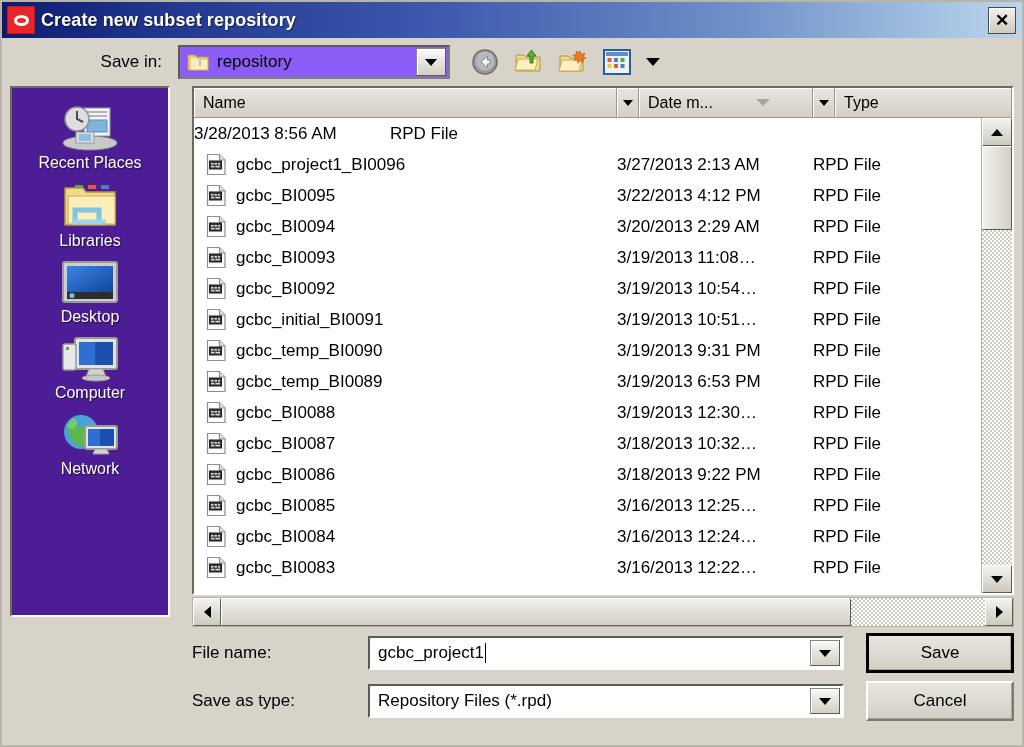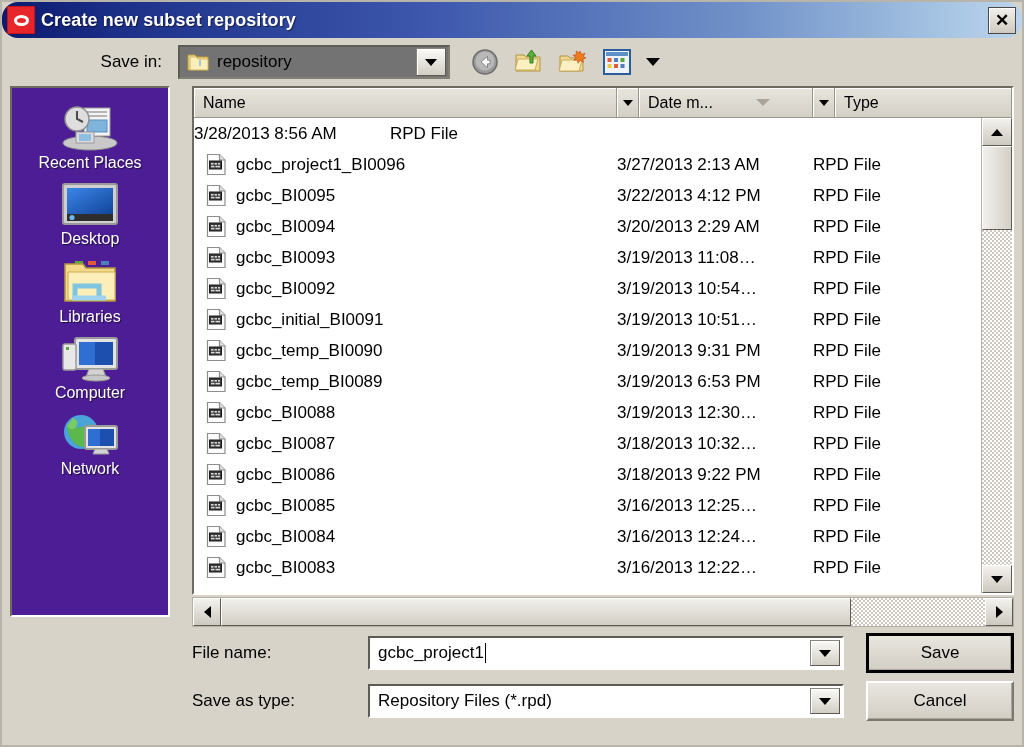--- a/index.html
+++ b/index.html
@@ -13,21 +13,21 @@
     position:absolute;left:0;top:0;width:1024px;height:747px;
     background:#d7d3c9;
     border:2px solid #b8b4aa;
     box-sizing:border-box;
     display:flex;flex-direction:column;
   }
   
   .titlebar{
     height:36px;flex:0 0 36px;
     background:linear-gradient(to right,#0b1a6e 0%,#20348c 14%,#3d58ad 42%,#6f90c8 72%,#a8c6e4 93%,#bcd4ec 100%);
-    display:flex;align-items:center;position:relative;border-radius:16px;
+    display:flex;align-items:center;position:relative;
   }
   .title-icon{
     width:26px;height:26px;margin-left:5px;margin-right:6px;
     background:#e8262a;border:1px solid #c2161a;
     display:flex;align-items:center;justify-content:center;flex:0 0 26px;
   }
   .title-icon .ring{
     width:15px;height:11px;border:3px solid #ffffff;border-radius:50%;
     box-sizing:border-box;
   }
@@ -48,21 +48,21 @@
   
   .savein-row{
     height:48px;flex:0 0 48px;display:flex;align-items:center;
     padding:0 8px;
   }
   .savein-label{
     font-size:17px;color:#000;width:168px;text-align:right;
     padding-right:16px;box-sizing:border-box;
   }
   .combo{
-    height:34px;background:#737373;
+    height:34px;background:#8b5cf6;
     border:2px solid #7f7f76;border-top-color:#5c5c55;border-left-color:#5c5c55;
     display:flex;align-items:center;box-sizing:border-box;position:relative;
   }
   .savein-combo{width:272px;flex:0 0 272px;}
   .combo .folder-ico{margin:0 8px 0 7px;flex:0 0 auto;}
   .combo-text{font-size:17px;color:#000;flex:1;overflow:hidden;white-space:nowrap;}
   .combo-arrow{
     width:30px;height:28px;margin:0 2px 0 0;flex:0 0 30px;
     background:linear-gradient(to bottom,#fbfaf8,#d2cec4);
     border:1px solid #8a867c;border-right-color:#5f5b53;border-bottom-color:#5f5b53;
@@ -304,20 +304,35 @@
             <rect x="29" y="9" width="20" height="2" fill="#b5b5b5"></rect>
             <rect x="29" y="13" width="20" height="2" fill="#b5b5b5"></rect>
             <rect x="29" y="18" width="20" height="12" fill="#7fb4dc" stroke="#5b90bb"></rect>
             <circle cx="19" cy="17" r="12" fill="#dedede" stroke="#8f8f8f" stroke-width="1.5"></circle>
             <path d="M19 9 L19 17 L25 20" stroke="#4a4a4a" stroke-width="2" fill="none"></path>
             <rect x="18" y="30" width="18" height="11" fill="#dcdcdc" stroke="#9a9a9a"></rect>
             <rect x="21" y="32" width="12" height="7" fill="#8fc0e2"></rect>
           </svg>
         </span>
         <span class="place-label">Recent Places</span>
+      </div>
+
+      <div class="place">
+        <span>
+          <svg width="62" height="48" viewBox="0 0 62 48">
+            <rect x="16" y="3" width="8" height="4" fill="#5aa83c"></rect>
+            <rect x="29" y="3" width="8" height="4" fill="#e05b3a"></rect>
+            <rect x="42" y="3" width="8" height="4" fill="#4d7fc0"></rect>
+            <path d="M6 6 h18 l3 4 h29 v33 h-50 z" fill="#f3d98a" stroke="#b2943f" stroke-width="1.5"></path>
+            <path d="M9 14 h47 v28 h-47 z" fill="#fbeeb9" stroke="#c9ab57"></path>
+            <path d="M16 38 v-10 h24 v10" fill="none" stroke="#7fc4e0" stroke-width="5"></path>
+            <path d="M13 40 h34" stroke="#9fd5ec" stroke-width="5"></path>
+          </svg>
+        </span>
+        <span class="place-label">Libraries</span>
       </div>
 
       <div class="place">
         <span>
           <svg width="60" height="46" viewBox="0 0 60 46">
             <rect x="3" y="2" width="54" height="40" rx="2" fill="#cfcfcf" stroke="#9a9a9a" stroke-width="2"></rect>
             <rect x="7" y="6" width="46" height="26" fill="#1f63c4"></rect>
             <rect x="7" y="6" width="46" height="26" fill="url(#g1)"></rect>
             <defs>
                 <linearGradient id="g1" x1="0" y1="0" x2="1" y2="1">
@@ -327,35 +342,20 @@
               </defs>
             <rect x="7" y="32" width="46" height="7" fill="#2d2d2d"></rect>
             <circle cx="12" cy="35.5" r="2.6" fill="#6fb8e8"></circle>
           </svg>
         </span>
         <span class="place-label">Desktop</span>
       </div>
 
       <div class="place">
         <span>
-          <svg width="62" height="48" viewBox="0 0 62 48">
-            <rect x="16" y="3" width="8" height="4" fill="#5aa83c"></rect>
-            <rect x="29" y="3" width="8" height="4" fill="#e05b3a"></rect>
-            <rect x="42" y="3" width="8" height="4" fill="#4d7fc0"></rect>
-            <path d="M6 6 h18 l3 4 h29 v33 h-50 z" fill="#f3d98a" stroke="#b2943f" stroke-width="1.5"></path>
-            <path d="M9 14 h47 v28 h-47 z" fill="#fbeeb9" stroke="#c9ab57"></path>
-            <path d="M16 38 v-10 h24 v10" fill="none" stroke="#7fc4e0" stroke-width="5"></path>
-            <path d="M13 40 h34" stroke="#9fd5ec" stroke-width="5"></path>
-          </svg>
-        </span>
-        <span class="place-label">Libraries</span>
-      </div>
-
-      <div class="place">
-        <span>
           <svg width="62" height="46" viewBox="0 0 62 46">
             <rect x="16" y="2" width="42" height="31" rx="2" fill="#e3e3e3" stroke="#9a9a9a" stroke-width="2"></rect>
             <rect x="20" y="6" width="34" height="23" fill="#1d4fae"></rect>
             <path d="M20 6 h16 v23 h-16 z" fill="#2f6fd4"></path>
             <path d="M30 33 h14 l3 8 h-20 z" fill="#d2d2d2" stroke="#9a9a9a"></path>
             <ellipse cx="37" cy="42" rx="14" ry="3" fill="#c7c7c7" stroke="#9a9a9a"></ellipse>
             <rect x="4" y="8" width="13" height="26" rx="2" fill="#e8e8e8" stroke="#9a9a9a" stroke-width="1.5"></rect>
             <rect x="7" y="11" width="3" height="3" fill="#5aa83c"></rect>
           </svg>
         </span>

